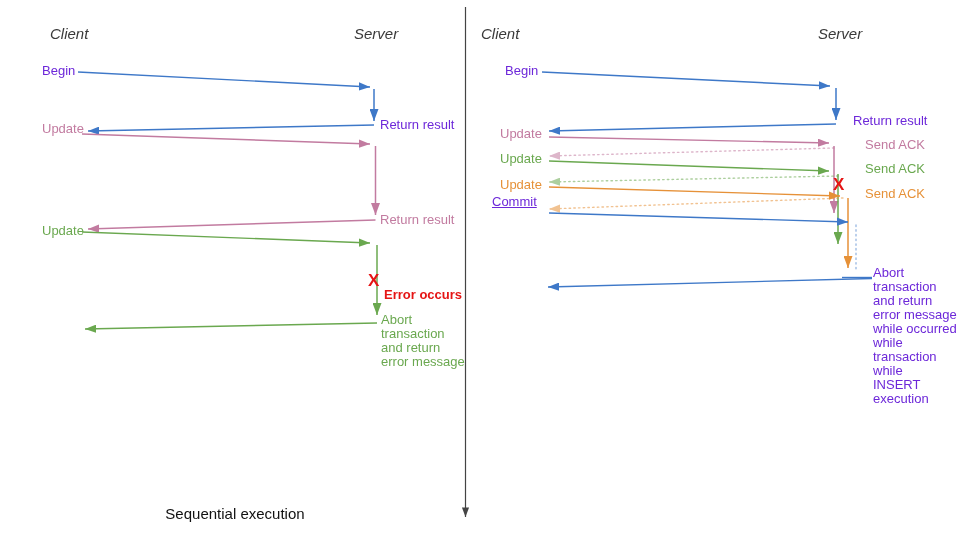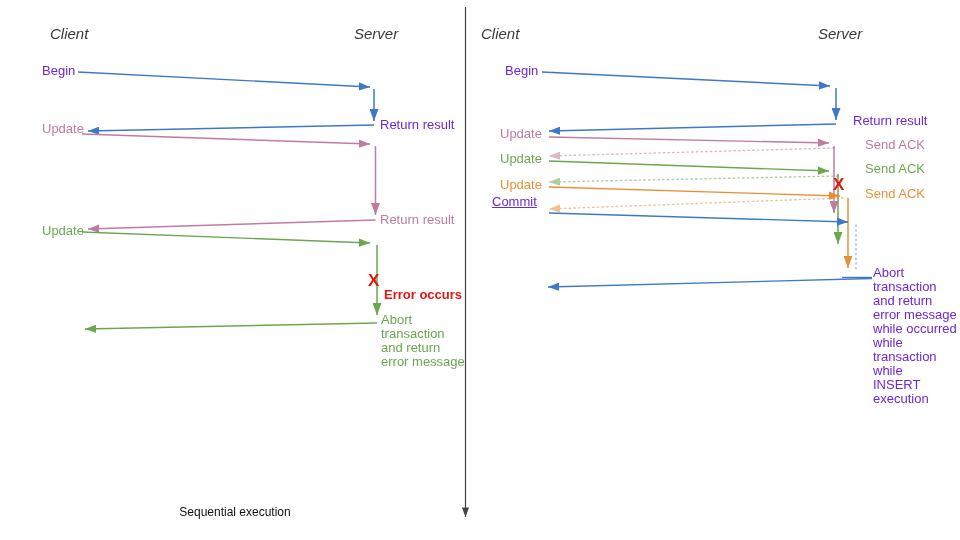--- a/index.html
+++ b/index.html
@@ -4,21 +4,21 @@
 <style>
   html,body{margin:0;padding:0;}
   body{
     width:960px;height:540px;position:relative;overflow:hidden;background:#ffffff;
     font-family:"Liberation Sans",sans-serif;
   }
   .stage{position:absolute;left:0;top:0;width:960px;height:384px;}
   svg.wires{position:absolute;left:0;top:0;}
   .lbl{position:absolute;font-size:13px;white-space:nowrap;}
   .hdr{font-size:15px;font-style:italic;color:#3a3a3a;}
-  .cap{font-size:12px;color:#111;}
+  .cap{font-size:15px;color:#111;}
   .center{text-align:center;}
   .blue{color:#6d28d9;}
   .pink{color:#c27ba0;}
   .green{color:#6aa84f;}
   .orange{color:#e69138;}
   .red{color:#e51515;}
   .axis{color:#222;}
   .xmark{font-size:17px;font-weight:bold;color:#e51515;}
   .abort{line-height:14px;}
 </style>

